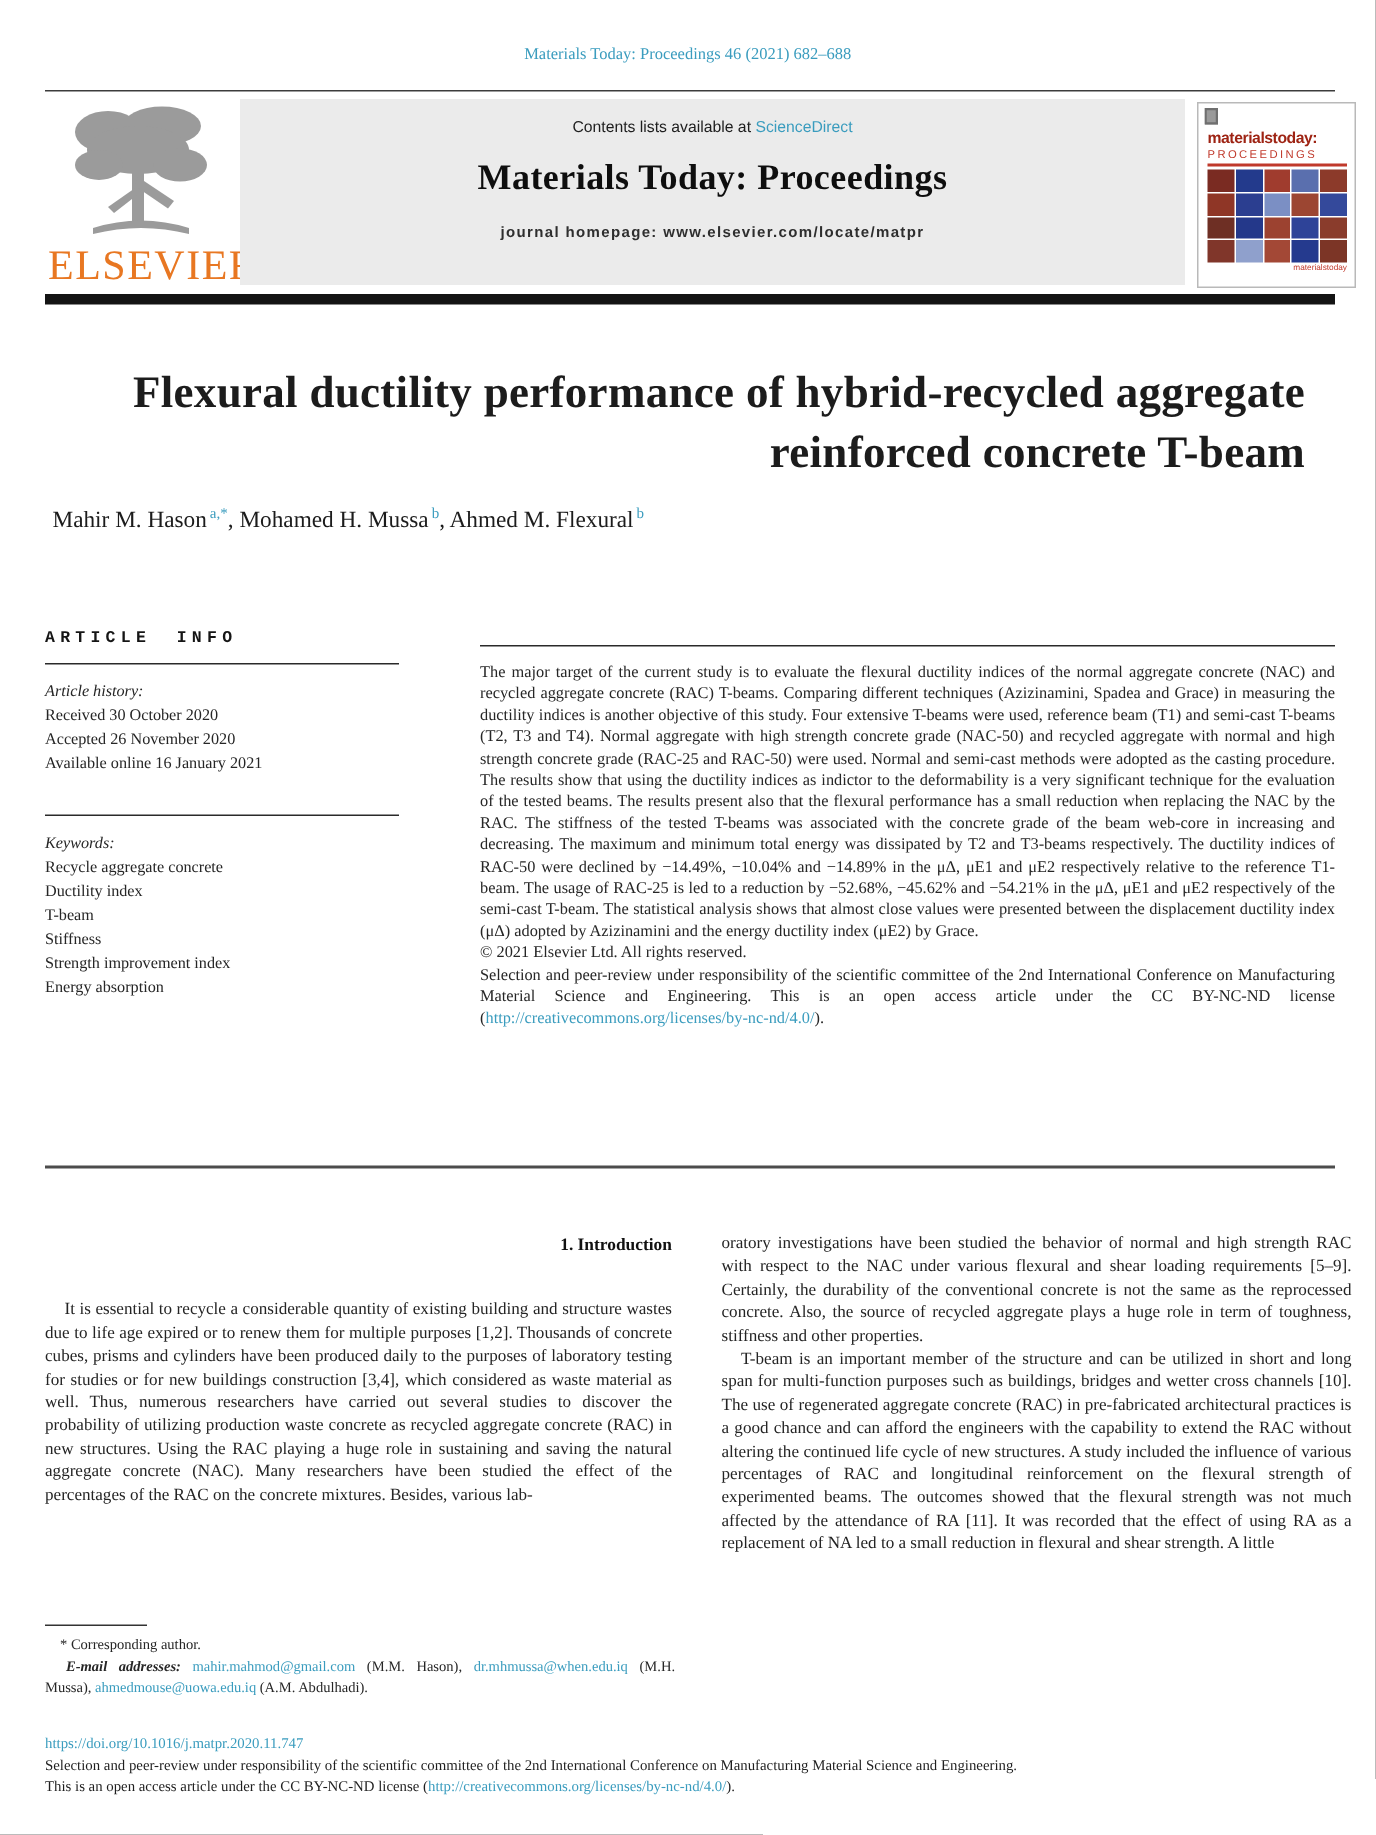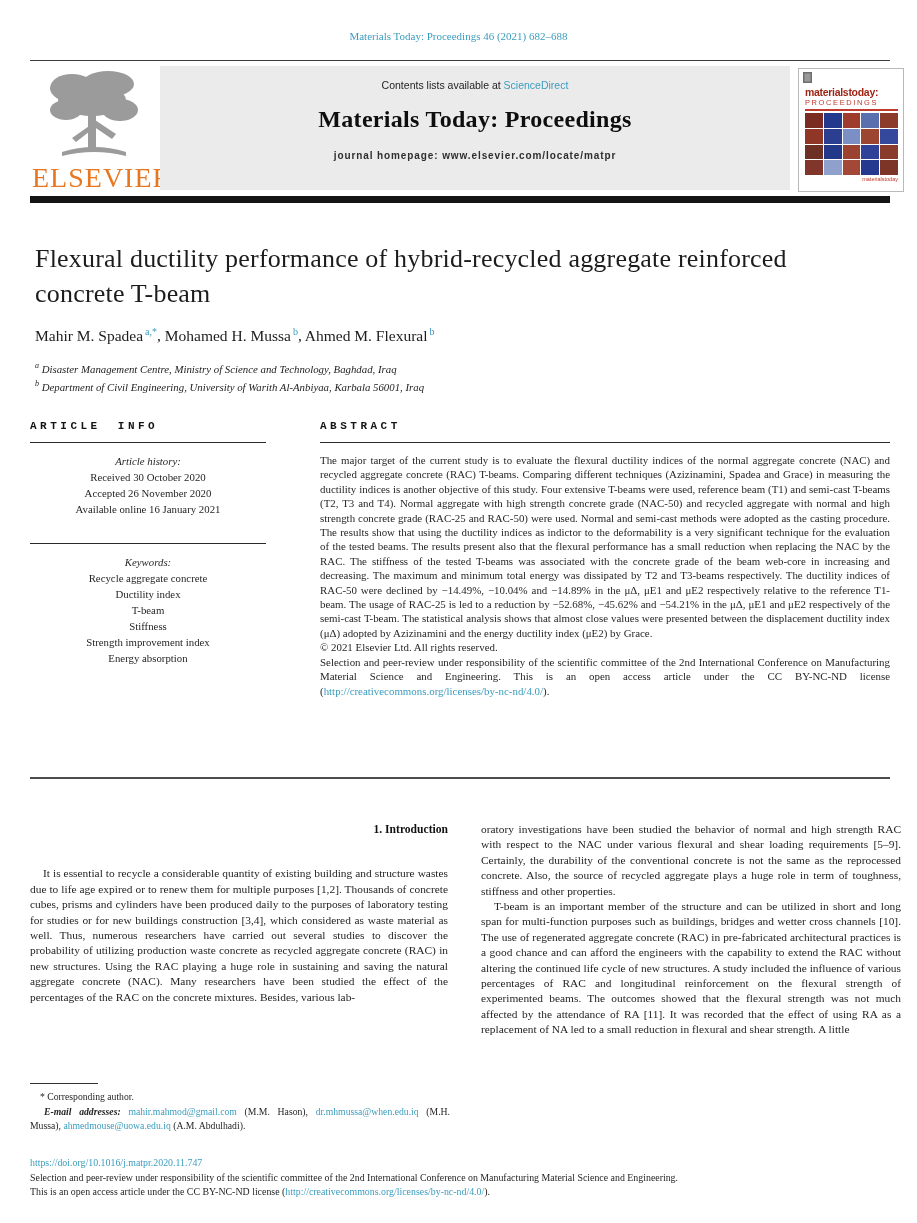--- a/index.html
+++ b/index.html
@@ -38,33 +38,33 @@
   .cover-series{padding-left:6px;text-align:left;font-family:"Liberation Sans",sans-serif;
     font-size:7.5px;letter-spacing:1.6px;color:#c0392b;}
   .cover-rule{height:2px;background:#c0392b;margin:2px 5px 2px 6px;}
   .cover-mosaic{margin:2px 5px 1px 6px;height:62px;display:grid;
     grid-template-columns:repeat(5,1fr);grid-template-rows:repeat(4,1fr);gap:1px;}
   .cover-caption{text-align:right;font-family:"Liberation Sans",sans-serif;
     font-size:5.5px;color:#c0392b;margin-right:5px;margin-top:1px;}
   .black-bar{position:absolute;top:196px;left:30px;width:860px;height:7px;background:#141414;}
   
   .title-block{position:absolute;top:242px;left:35px;width:835px;color:var(--ink);}
-  .title{font-size:26px;line-height:1.33;font-weight:400;letter-spacing:0.2px;margin:0;}
+  .title{font-size:30px;line-height:1.33;font-weight:700;letter-spacing:0.2px;margin:0;text-align:right;}
   .authors{margin-top:15px;font-size:15.5px;}
   .author-sup{color:var(--link);font-size:10px;vertical-align:super;margin-left:2px;}
   .affils{margin-top:15px;font-style:italic;font-size:10.8px;line-height:1.55;}
   .affil-sup{font-size:8px;vertical-align:super;}
   
   .info-block{position:absolute;top:420px;left:30px;width:860px;}
   .col-info{position:absolute;left:0;top:0;width:236px;}
   .col-abs{position:absolute;left:290px;top:0;width:570px;}
   .sec-heading{font-family:Liberation Mono, monospace;font-weight:bold;font-size:11px;
     letter-spacing:3.5px;word-spacing:7px;color:#151515;}
   .heading-rule{border:0;border-top:1.5px solid #2a2a2a;margin:10px 0 0 0;}
-  .info-text{font-size:10.8px;line-height:1.47;text-align:center;}
+  .info-text{font-size:10.8px;line-height:1.47;}
   .hist-label,.kw-label{font-style:italic;margin-top:11px;}
   .mid-rule{border:0;border-top:1.5px solid #2a2a2a;margin:26px 0 0 0;}
   .abs-text{margin-top:10px;font-size:10.9px;line-height:14.4px;text-align:justify;}
   .abs-line{margin:0;}
   .link{color:var(--link);text-decoration:none;cursor:pointer;}
   .body-rule{position:absolute;top:777px;left:30px;width:860px;height:2px;background:#4c4c4c;}
   
   .body-cols{position:absolute;top:822px;left:30px;width:860px;
     font-size:11.4px;line-height:15.4px;text-align:justify;color:#242424;}
   .bcol1{position:absolute;left:0;top:0;width:418px;}
@@ -142,27 +142,23 @@
         </div>
       <div class="cover-caption">materialstoday</div>
     </div>
   </div>
 
   <div class="black-bar"></div>
 
   <div class="title-block">
     <h1 class="title">Flexural ductility performance of hybrid-recycled aggregate reinforced concrete T-beam</h1>
     <div class="authors">
-      <span>Mahir M. Spadea</span><span class="author-sup">a,*</span><span>, </span>
+      <span>Mahir M. Hason</span><span class="author-sup">a,*</span><span>, </span>
       <span>Mohamed H. Mussa</span><span class="author-sup">b</span><span>, </span>
       <span>Ahmed M. Flexural</span><span class="author-sup">b</span><span></span>
-    </div>
-    <div class="affils">
-      <div><span class="affil-sup">a</span><span> Disaster Management Centre, Ministry of Science and Technology, Baghdad, Iraq</span></div>
-      <div><span class="affil-sup">b</span><span> Department of Civil Engineering, University of Warith Al-Anbiyaa, Karbala 56001, Iraq</span></div>
     </div>
   </div>
 
   <div class="info-block">
     <div class="col-info">
       <div class="sec-heading">ARTICLE INFO</div>
       <hr class="heading-rule">
       <div class="info-text">
         <div class="hist-label">Article history:</div>
         <div>Received 30 October 2020</div>
@@ -173,21 +169,20 @@
         <div>Recycle aggregate concrete</div>
         <div>Ductility index</div>
         <div>T-beam</div>
         <div>Stiffness</div>
         <div>Strength improvement index</div>
         <div>Energy absorption</div>
       </div>
     </div>
 
     <div class="col-abs">
-      <div class="sec-heading">ABSTRACT</div>
       <hr class="heading-rule">
       <div class="abs-text">
         <p class="abs-line">The major target of the current study is to evaluate the flexural ductility indices of the normal aggregate concrete (NAC) and recycled aggregate concrete (RAC) T-beams. Comparing different techniques (Azizinamini, Spadea and Grace) in measuring the ductility indices is another objective of this study. Four extensive T-beams were used, reference beam (T1) and semi-cast T-beams (T2, T3 and T4). Normal aggregate with high strength concrete grade (NAC-50) and recycled aggregate with normal and high strength concrete grade (RAC-25 and RAC-50) were used. Normal and semi-cast methods were adopted as the casting procedure. The results show that using the ductility indices as indictor to the deformability is a very significant technique for the evaluation of the tested beams. The results present also that the flexural performance has a small reduction when replacing the NAC by the RAC. The stiffness of the tested T-beams was associated with the concrete grade of the beam web-core in increasing and decreasing. The maximum and minimum total energy was dissipated by T2 and T3-beams respectively. The ductility indices of RAC-50 were declined by −14.49%, −10.04% and −14.89% in the μΔ, μE1 and μE2 respectively relative to the reference T1-beam. The usage of RAC-25 is led to a reduction by −52.68%, −45.62% and −54.21% in the μΔ, μE1 and μE2 respectively of the semi-cast T-beam. The statistical analysis shows that almost close values were presented between the displacement ductility index (μΔ) adopted by Azizinamini and the energy ductility index (μE2) by Grace.</p>
         <p class="abs-line">© 2021 Elsevier Ltd. All rights reserved.</p>
         <p class="abs-line"><span>Selection and peer-review under responsibility of the scientific committee of the 2nd International Conference on Manufacturing Material Science and Engineering. This is an open access article under the CC BY-NC-ND license (</span><span class="link">http://creativecommons.org/licenses/by-nc-nd/4.0/</span><span>).</span></p>
       </div>
     </div>
   </div>
 
   <div class="body-rule"></div>

